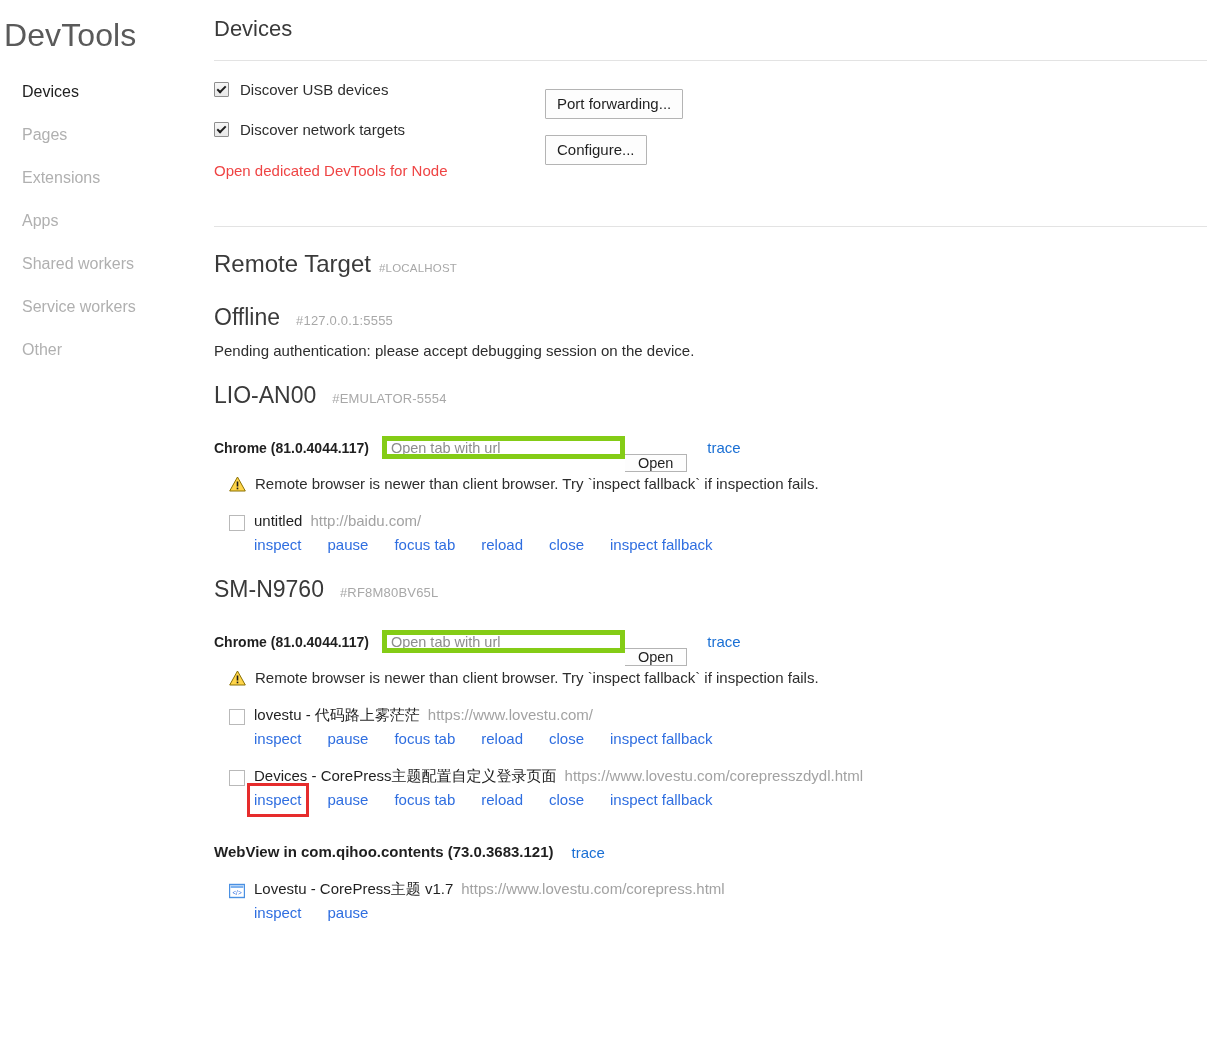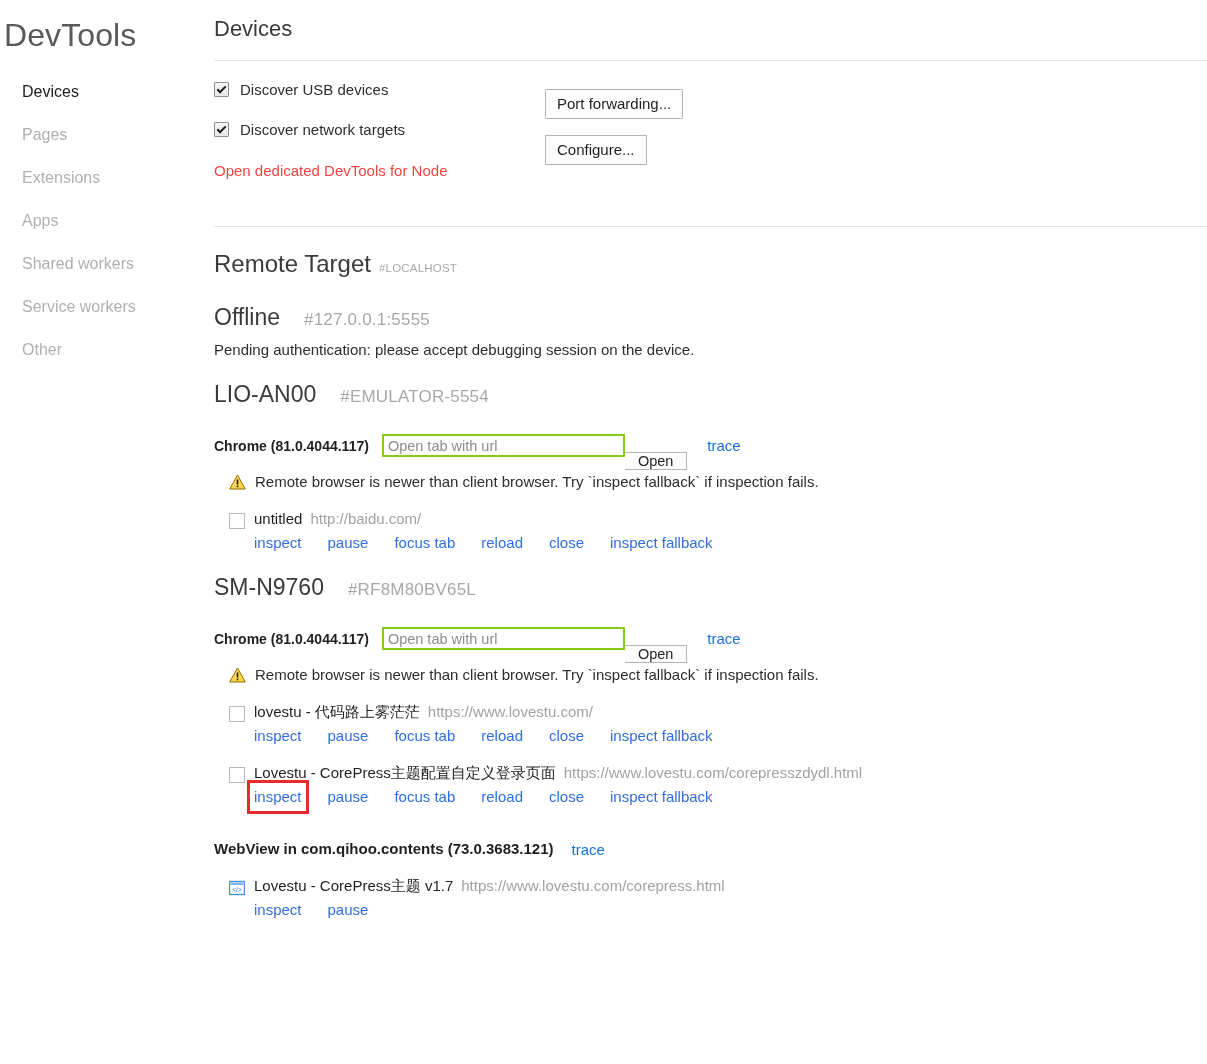--- a/index.html
+++ b/index.html
@@ -166,23 +166,23 @@
   .device-title {
     font-size: 23px;
     color: #3a3a3a;
     font-weight: normal;
     margin: 0;
     line-height: 29px;
     display: flex;
     align-items: baseline;
   }
   .device-sub {
-    font-size: 17px;
+    font-size: 13px;
     color: #a8a8a8;
-    margin-left: 24px;
+    margin-left: 16px;
     letter-spacing: 0.2px;
   }
   .offline-msg {
     font-size: 15px;
     color: #2d2d2d;
     margin-top: 6px;
     line-height: 20px;
   }
 
   
@@ -195,21 +195,21 @@
   .browser-name {
     font-size: 14px;
     font-weight: bold;
     color: #1f1f1f;
     line-height: 20px;
   }
   .url-input {
     font-family: "Liberation Sans", sans-serif;
     font-size: 14.5px;
     color: #1f1f1f;
-    border: 2px solid #84cc16;
+    border: 5px solid #84cc16;
     height: 23px;
     width: 243px;
     padding: 0 4px;
     box-sizing: border-box;
     margin-left: 13px;
     background: #fff;
     border-radius: 0;
   }
   .url-input::placeholder { color: #8d8d8d; opacity: 1; }
   .open-btn {
@@ -473,21 +473,21 @@
             <a class="action-link">focus tab</a>
             <a class="action-link">reload</a>
             <a class="action-link">close</a>
             <a class="action-link last">inspect fallback</a>
           </div>
         </div>
 
         <div class="tab-entry">
           <div class="tab-head">
             <span class="fav-box"></span>
-            <span class="tab-title">Lovestu - CorePress主题配置自定义登录页面</span>
+            <span class="tab-title">Devices - CorePress主题配置自定义登录页面</span>
             <span class="tab-url">https://www.lovestu.com/corepresszdydl.html</span>
           </div>
           <div class="tab-actions">
             <a class="action-link highlight">inspect</a>
             <a class="action-link">pause</a>
             <a class="action-link">focus tab</a>
             <a class="action-link">reload</a>
             <a class="action-link">close</a>
             <a class="action-link last">inspect fallback</a>
           </div>

